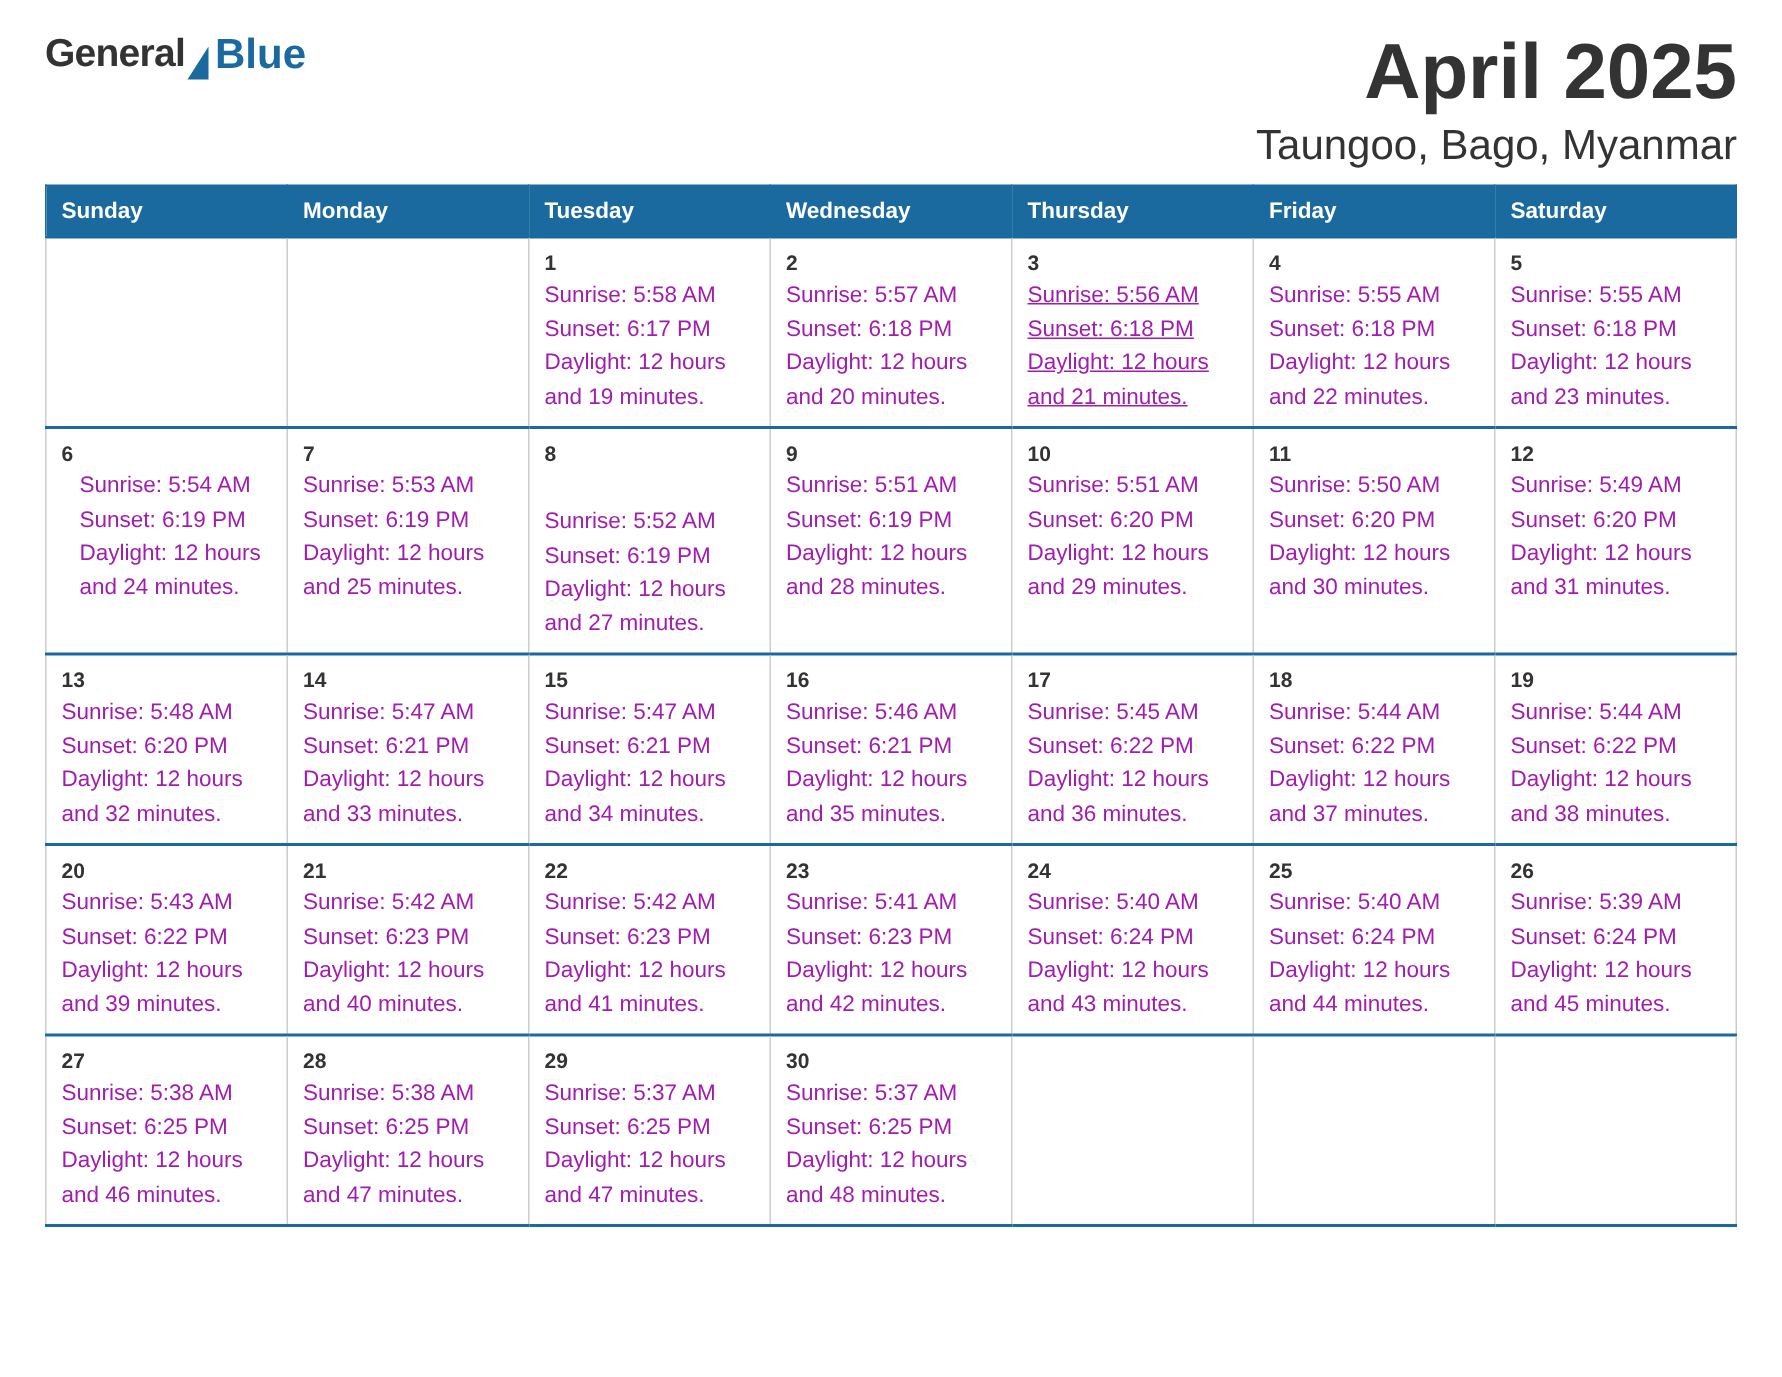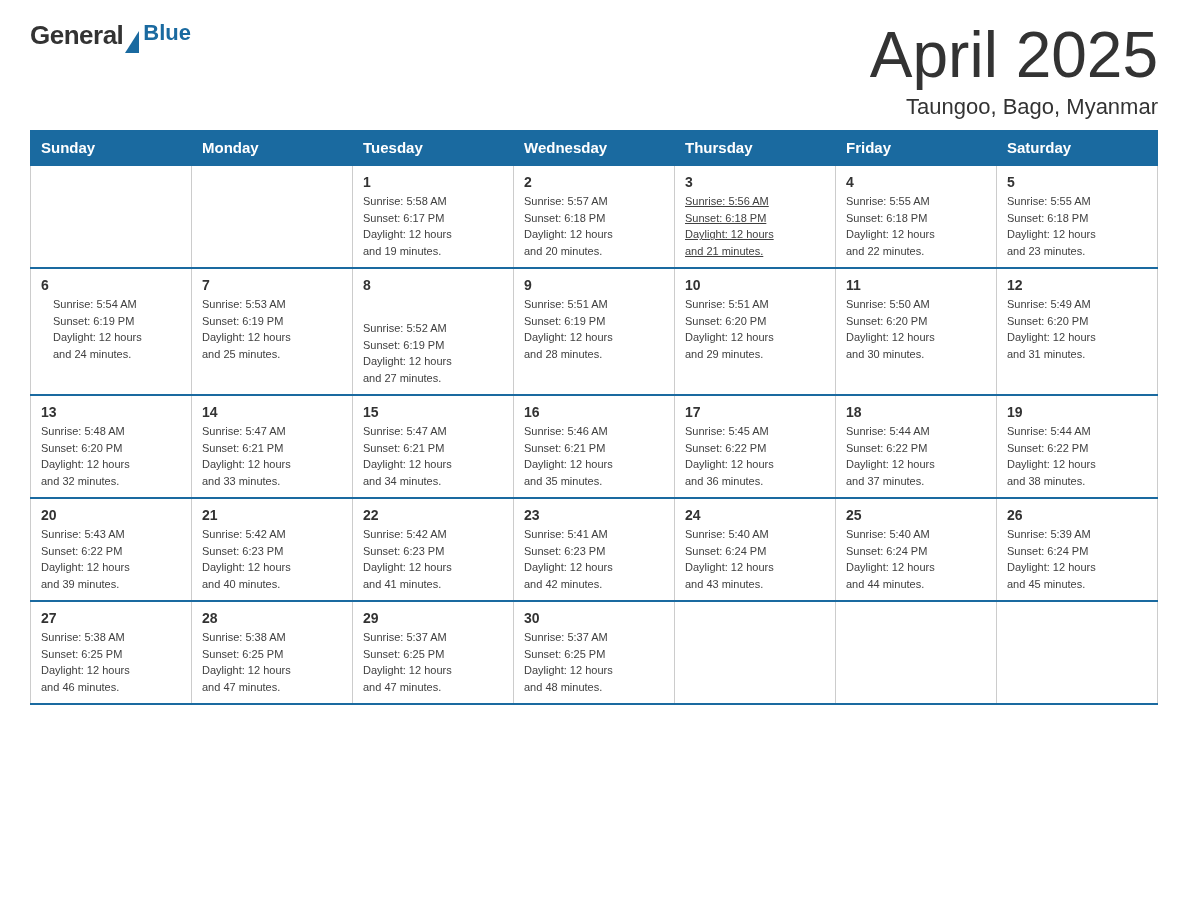--- a/index.html
+++ b/index.html
@@ -32,27 +32,27 @@
       height: 0;
       border-left: 14px solid transparent;
       border-bottom: 22px solid #1a6aa0;
       margin-left: 2px;
       margin-bottom: -2px;
     }
     .title-area {
       text-align: right;
     }
     .month-title {
-      font-size: 64px;
-      font-weight: normal;
+      font-size: 52px;
+      font-weight: bold;
       color: #333;
       line-height: 1.1;
     }
     .location-title {
-      font-size: 22px;
+      font-size: 28px;
       color: #333;
       margin-top: 4px;
     }
     .calendar {
       width: 100%;
       border-collapse: collapse;
       margin-top: 10px;
     }
     .calendar th {
       background-color: #1a6aa0;
@@ -79,29 +79,29 @@
       border-top: 2px solid #1a6aa0;
     }
     .day-num {
       font-size: 14px;
       font-weight: bold;
       color: #333;
       display: block;
       margin-bottom: 3px;
     }
     .day-info {
-      font-size: 11px;
-      color: #404040;
+      font-size: 15px;
+      color: #a21caf;
       line-height: 1.5;
     }
     .empty-cell {
       background: #fff;
     }
     .logo-line2 {
-      font-size: 22px;
+      font-size: 28px;
       font-weight: bold;
       color: #1a6aa0;
       margin-left: 2px;
     }
     .logo-row {
       display: flex;
       align-items: flex-end;
     }
   </style>
 </head>

